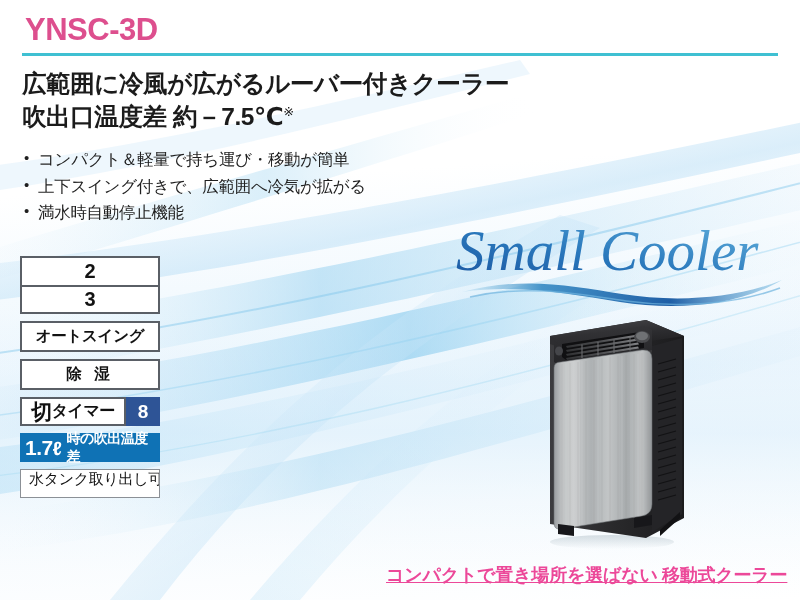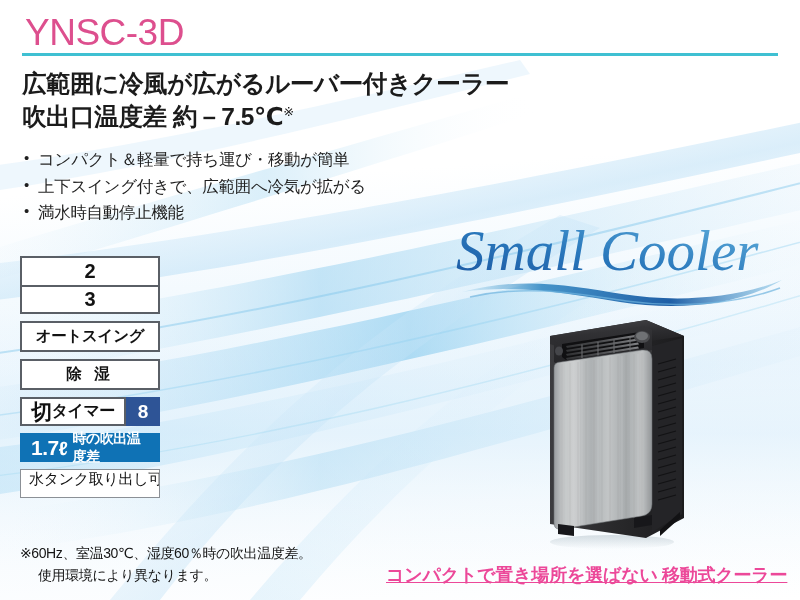--- a/index.html
+++ b/index.html
@@ -19,21 +19,21 @@
   .bg-layer { position:absolute; left:0; top:0; width:800px; height:600px; }
   .bg-base {
     background:
       linear-gradient(176deg,#ffffff 0%,#ffffff 30%,#f4fafe 46%,#eaf5fd 63%,#f7fbfe 82%,#ffffff 100%);
   }
   .bg-svg { position:absolute; left:0; top:0; }
 
   
   .model-title {
     position:absolute; left:25px; top:14px;
-    font-size:37px; font-weight:normal; letter-spacing:-0.5px;
+    font-size:31px; font-weight:bold; letter-spacing:-0.5px;
     color:#dd4f8e; line-height:1;
   }
   .rule {
     position:absolute; left:22px; top:53px; width:756px; height:3px;
     background:#3fc0d2;
   }
 
   
   .headline {
     position:absolute; left:22px; top:68px; width:720px;
@@ -78,21 +78,21 @@
   .timer-label .cut { font-size:21px; font-weight:bold; }
   .timer-num {
     flex:0 0 34px; background:#2e5496; color:#ffffff;
     display:flex; align-items:center; justify-content:center;
     font-size:19px; font-weight:bold;
   }
 
   
   .bgrp.tank {
     border:none; background:#0f72b5; height:29px;
-    display:flex; align-items:center; padding:0 11px; margin-bottom:7px;
+    display:flex; align-items:center; padding:0 5px; margin-bottom:7px;
   }
   .tank-val { font-size:21px; font-weight:bold; color:#fff; letter-spacing:-0.5px; line-height:1; }
   .tank-val .l { font-size:19px; }
   .tank-txt { font-size:14px; font-weight:bold; color:#fff; margin-left:5px; letter-spacing:-0.5px; }
 
   
   .footnote {
     position:absolute; left:20px; top:543px; width:400px;
     font-size:14px; color:#141414; line-height:1.55; letter-spacing:-0.4px;
   }
@@ -228,24 +228,20 @@
       <span class="tank-val"><span>1.7</span><span class="l">ℓ</span></span>
       <span class="tank-txt">時の吹出温度差</span>
     </div>
 
     <div class="bgrp thin">
       <div class="brow left">水タンク取り出し可</div>
     </div>
 
   </div>
 
-  <div class="footnote">
-    <div>※60Hz、室温30℃、湿度60％時の吹出温度差。</div>
-    <div class="l2">使用環境により異なります。</div>
-  </div>
 
   <svg class="logo" width="336" height="96" viewBox="0 0 336 96">
     <defs>
       <linearGradient id="lg" x1="0" y1="1" x2="1" y2="0">
         <stop offset="0%" stop-color="#1b56a0"></stop>
         <stop offset="45%" stop-color="#2a79bd"></stop>
         <stop offset="100%" stop-color="#64b2dd"></stop>
       </linearGradient>
       <linearGradient id="wv1" x1="0" y1="0" x2="1" y2="0">
         <stop offset="0%" stop-color="#9fd2ec" stop-opacity=".3"></stop>

